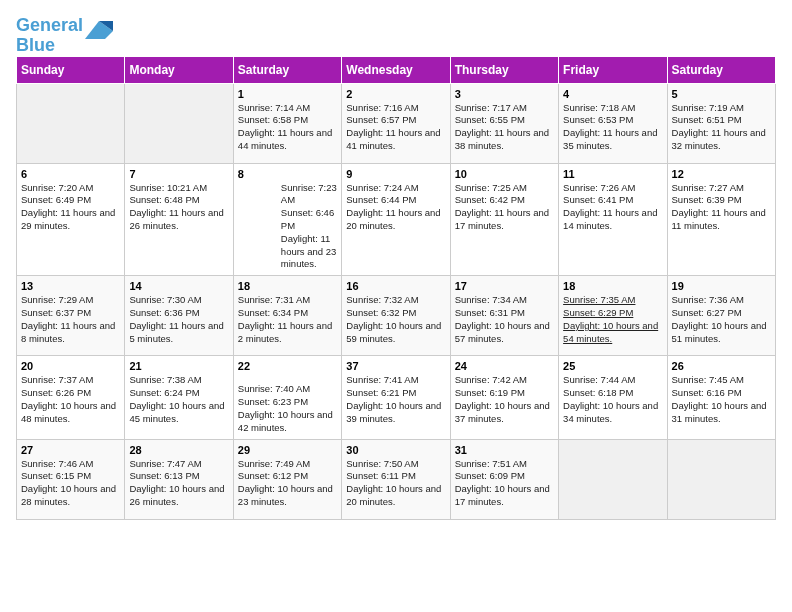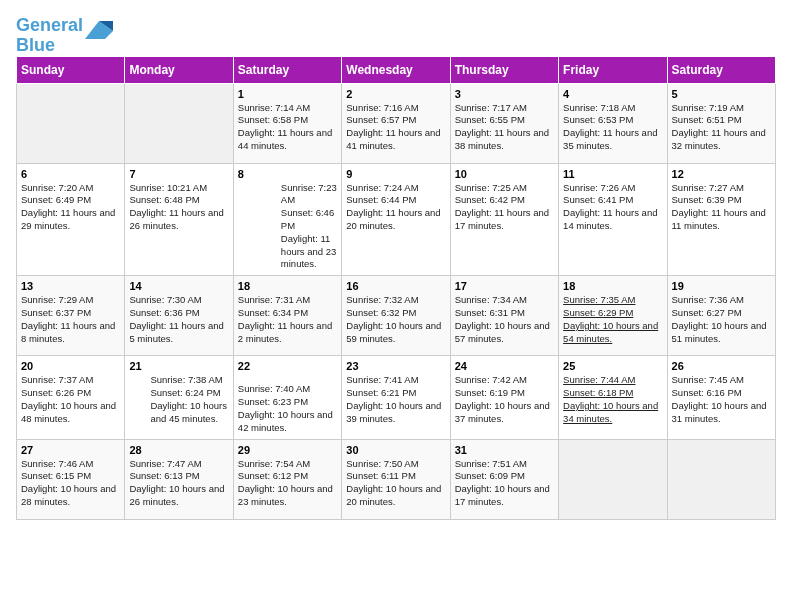--- a/index.html
+++ b/index.html
@@ -241,45 +241,45 @@
       </tr>
       <tr>
         <td>
           <span class="day-num">20</span>
           <div class="day-info" style="white-space: pre-line;">Sunrise: 7:37 AM
 Sunset: 6:26 PM
 Daylight: 10 hours and 48 minutes.</div>
         </td>
         <td>
           <span class="day-num">21</span>
-          <div class="day-info" style="white-space: pre-line; margin-left: 21px;">Sunrise: 7:38 AM
+          <div class="day-info" style="white-space: pre-line;">Sunrise: 7:38 AM
 Sunset: 6:24 PM
 Daylight: 10 hours and 45 minutes.</div>
         </td>
         <td>
           <span class="day-num">22</span>
           <div class="day-info" style="white-space: pre-line; margin-top: 11px;">Sunrise: 7:40 AM
 Sunset: 6:23 PM
 Daylight: 10 hours and 42 minutes.</div>
         </td>
         <td>
-          <span class="day-num">23</span>
+          <span class="day-num">37</span>
           <div class="day-info" style="white-space: pre-line;">Sunrise: 7:41 AM
 Sunset: 6:21 PM
 Daylight: 10 hours and 39 minutes.</div>
         </td>
         <td>
           <span class="day-num">24</span>
           <div class="day-info" style="white-space: pre-line;">Sunrise: 7:42 AM
 Sunset: 6:19 PM
 Daylight: 10 hours and 37 minutes.</div>
         </td>
         <td>
           <span class="day-num">25</span>
-          <div class="day-info" style="white-space: pre-line; text-decoration: underline;">Sunrise: 7:44 AM
+          <div class="day-info" style="white-space: pre-line;">Sunrise: 7:44 AM
 Sunset: 6:18 PM
 Daylight: 10 hours and 34 minutes.</div>
         </td>
         <td>
           <span class="day-num">26</span>
           <div class="day-info" style="white-space: pre-line;">Sunrise: 7:45 AM
 Sunset: 6:16 PM
 Daylight: 10 hours and 31 minutes.</div>
         </td>
       </tr>
@@ -291,21 +291,21 @@
 Daylight: 10 hours and 28 minutes.</div>
         </td>
         <td>
           <span class="day-num">28</span>
           <div class="day-info" style="white-space: pre-line;">Sunrise: 7:47 AM
 Sunset: 6:13 PM
 Daylight: 10 hours and 26 minutes.</div>
         </td>
         <td>
           <span class="day-num">29</span>
-          <div class="day-info" style="white-space: pre-line;">Sunrise: 7:54 AM
+          <div class="day-info" style="white-space: pre-line;">Sunrise: 7:49 AM
 Sunset: 6:12 PM
 Daylight: 10 hours and 23 minutes.</div>
         </td>
         <td>
           <span class="day-num">30</span>
           <div class="day-info" style="white-space: pre-line;">Sunrise: 7:50 AM
 Sunset: 6:11 PM
 Daylight: 10 hours and 20 minutes.</div>
         </td>
         <td>

